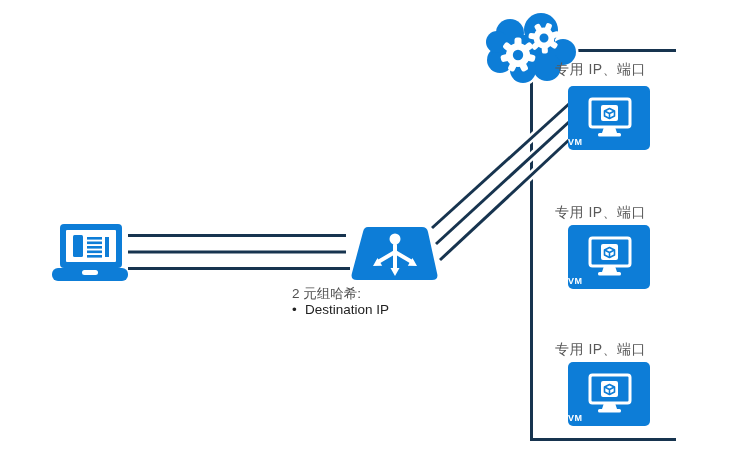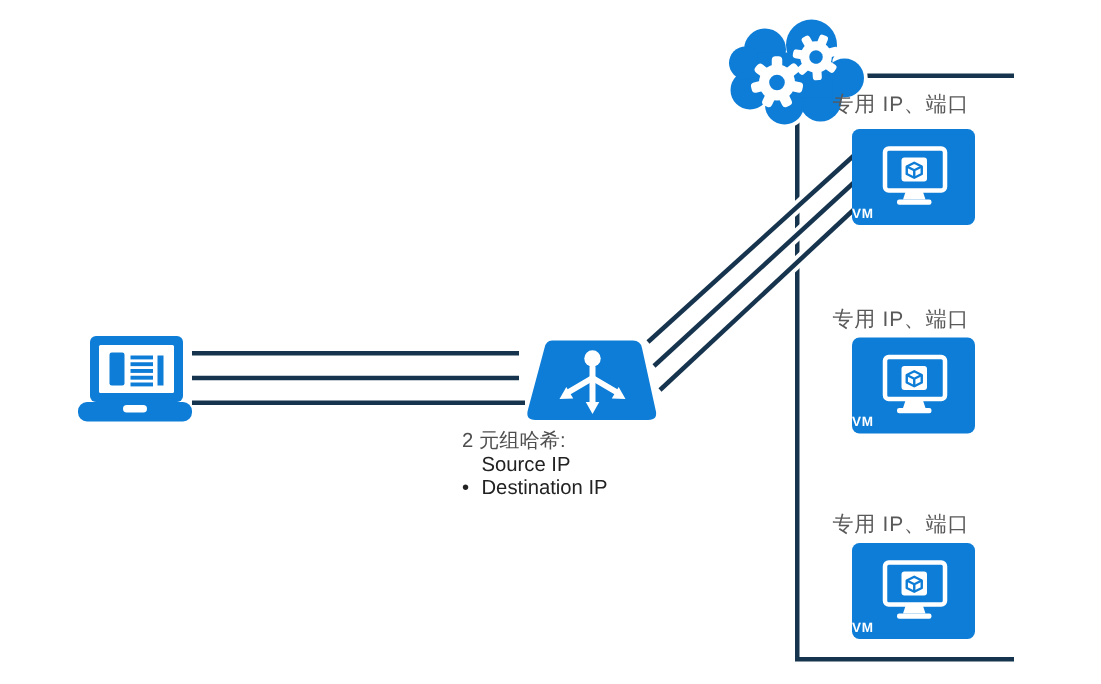--- a/index.html
+++ b/index.html
@@ -28,21 +28,21 @@
     position:absolute;
     width:82px;
     text-align:left;
     font-size:9px;
     font-weight:bold;
     color:#ffffff;
     letter-spacing:0.5px;
   }
   .hash-note{
     position:absolute;
-    left:308px;top:286px;
+    left:292px;top:286px;
     font-size:13.5px;
     line-height:15.5px;
   }
   .hash-note .title{color:#4f4f4f;}
   .hash-note .row{display:flex;color:var(--dark);}
   .hash-note .bullet{width:13px;color:var(--dark);}
 </style>
 </head>
 <body>
 
@@ -189,22 +189,18 @@
   <span class="label" style="left:555px;top:204px;">专用 IP、端口</span>
   <span class="label" style="left:555px;top:341px;">专用 IP、端口</span>
 
   <span class="vm-label" style="left:568px;top:137px;">VM</span>
   <span class="vm-label" style="left:568px;top:276px;">VM</span>
   <span class="vm-label" style="left:568px;top:413px;">VM</span>
 
   <div class="hash-note">
     <div class="title">2 元组哈希:</div>
     <div class="row">
-      <span class="bullet"></span>
-      <span>Source IP</span>
-    </div>
-    <div class="row">
       <span class="bullet">•</span>
       <span>Destination IP</span>
     </div>
   </div>
 
 </div>
 
 </body></html>

